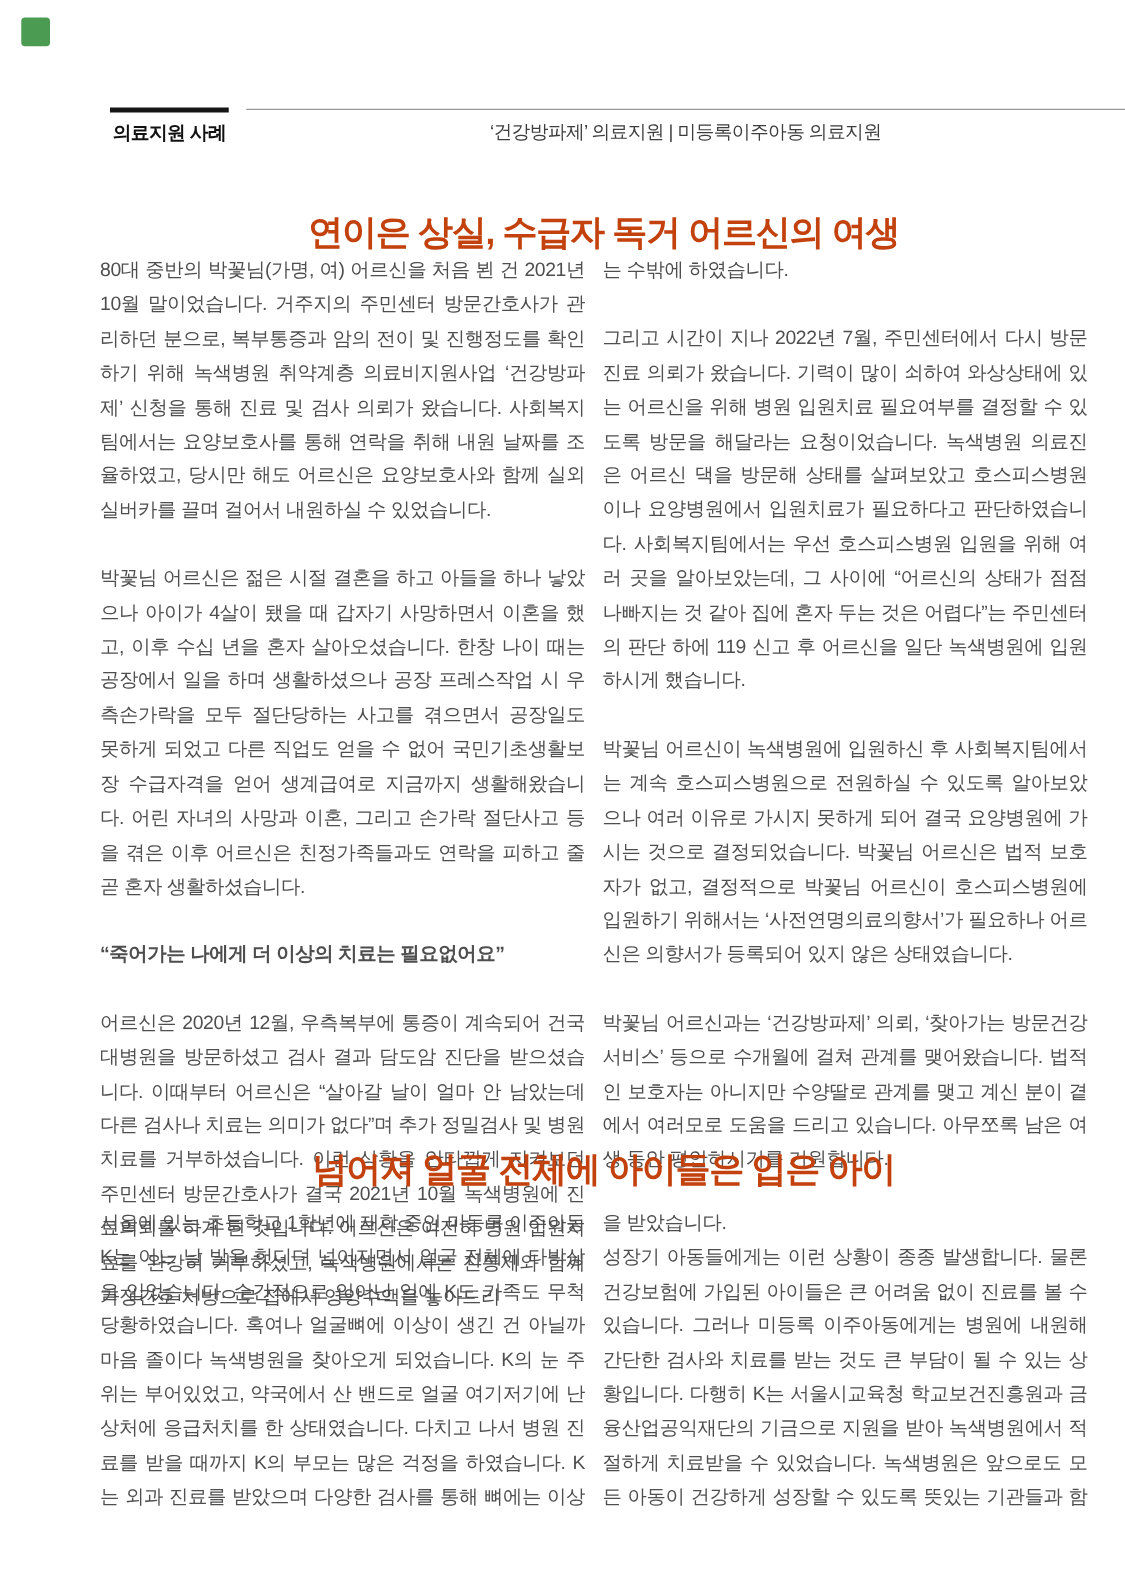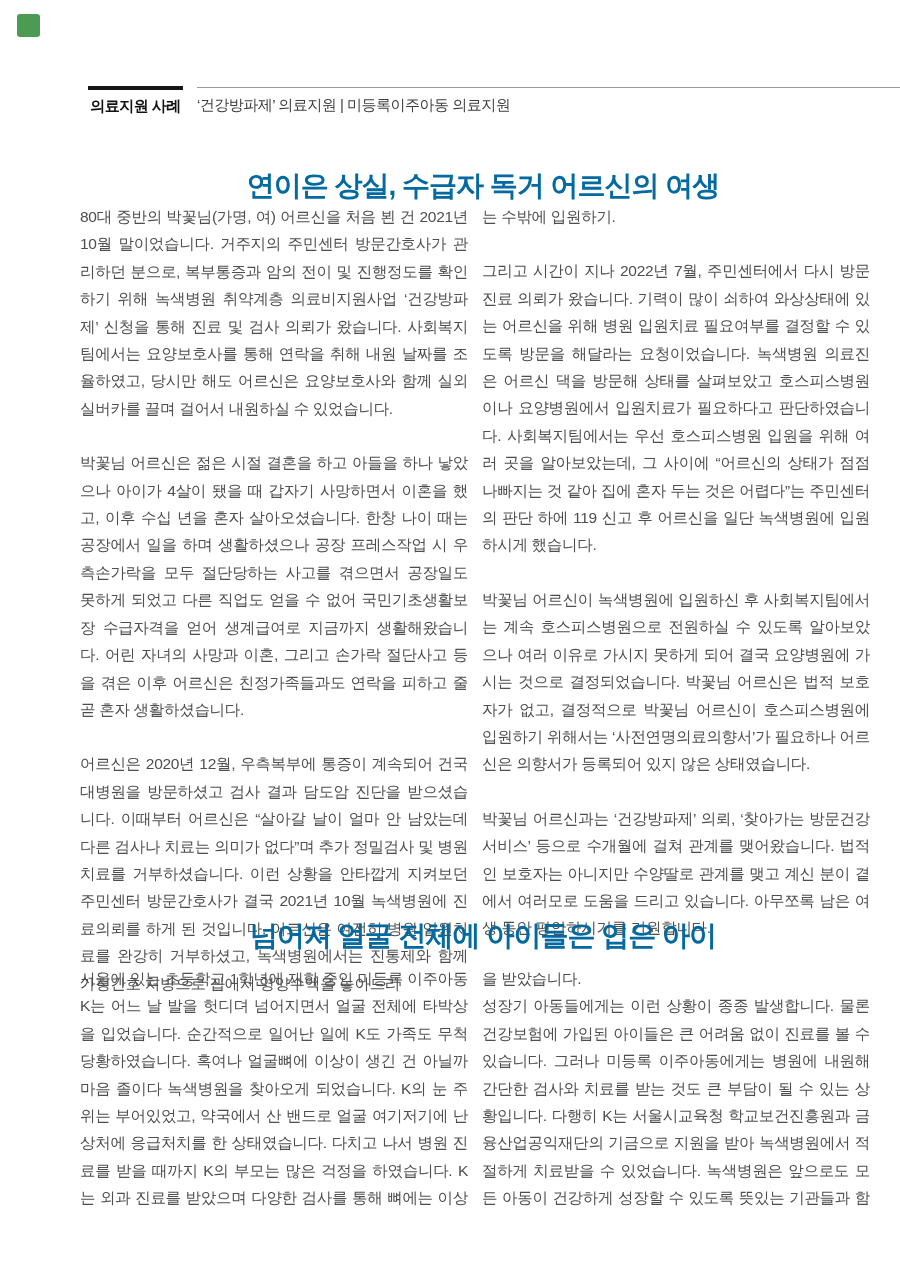--- a/index.html
+++ b/index.html
@@ -29,29 +29,30 @@
     padding-top: 7px;
   }
   .header .section-label {
     font-size: 15px; font-weight: bold; color: #111111;
     letter-spacing: -0.5px; text-align: center; white-space: nowrap;
   }
   .header .tagline-block {
     position: absolute; left: 109px; top: 1px; right: 0;
     border-top: 1px solid #9a9a9a;
     padding-top: 8px;
+    text-align: center;
   }
   .header .tagline {
     font-size: 15px; color: #3d3d3d; letter-spacing: -0.5px; white-space: nowrap;
   }
   .article-title {
     position: absolute; left: 88px; width: 790px;
     text-align: center;
     font-size: 28px; font-weight: 600;
-    color: #0369a1;
+    color: #c2410c;
     letter-spacing: -1px;
     white-space: nowrap;
   }
   #title-1 { top: 148px; }
   #title-2 { top: 898px; }
   .cols {
     position: absolute; left: 80px; width: 790px;
     display: flex; gap: 14px;
   }
   #article-1-cols { top: 203px; }
@@ -94,24 +95,25 @@
       <div class="tagline">‘건강방파제’ 의료지원 | 미등록이주아동 의료지원</div>
     </div>
   </div>
 
   <h1 class="article-title" id="title-1">연이은 상실, 수급자 독거 어르신의 여생</h1>
 
   <div class="cols" id="article-1-cols">
     <div class="col">
       <p>80대 중반의 박꽃님(가명, 여) 어르신을 처음 뵌 건 2021년 10월 말이었습니다. 거주지의 주민센터 방문간호사가 관리하던 분으로, 복부통증과 암의 전이 및 진행정도를 확인하기 위해 녹색병원 취약계층 의료비지원사업 ‘건강방파제’ 신청을 통해 진료 및 검사 의뢰가 왔습니다. 사회복지팀에서는 요양보호사를 통해 연락을 취해 내원 날짜를 조율하였고, 당시만 해도 어르신은 요양보호사와 함께 실외 실버카를 끌며 걸어서 내원하실 수 있었습니다.</p>
       <p>박꽃님 어르신은 젊은 시절 결혼을 하고 아들을 하나 낳았으나 아이가 4살이 됐을 때 갑자기 사망하면서 이혼을 했고, 이후 수십 년을 혼자 살아오셨습니다. 한창 나이 때는 공장에서 일을 하며 생활하셨으나 공장 프레스작업 시 우측손가락을 모두 절단당하는 사고를 겪으면서 공장일도 못하게 되었고 다른 직업도 얻을 수 없어 국민기초생활보장 수급자격을 얻어 생계급여로 지금까지 생활해왔습니다. 어린 자녀의 사망과 이혼, 그리고 손가락 절단사고 등을 겪은 이후 어르신은 친정가족들과도 연락을 피하고 줄곧 혼자 생활하셨습니다.</p>
+      <p class="subhead">“죽어가는 나에게 더 이상의 치료는 필요없어요”</p>
       <p>어르신은 2020년 12월, 우측복부에 통증이 계속되어 건국대병원을 방문하셨고 검사 결과 담도암 진단을 받으셨습니다. 이때부터 어르신은 “살아갈 날이 얼마 안 남았는데 다른 검사나 치료는 의미가 없다”며 추가 정밀검사 및 병원 치료를 거부하셨습니다. 이런 상황을 안타깝게 지켜보던 주민센터 방문간호사가 결국 2021년 10월 녹색병원에 진료의뢰를 하게 된 것입니다. 어르신은 여전히 병원 입원치료를 완강히 거부하셨고, 녹색병원에서는 진통제와 함께 가정간호 처방으로 집에서 영양수액을 놓아드리</p>
     </div>
     <div class="col">
-      <p>는 수밖에 입원하기.</p>
+      <p>는 수밖에 하였습니다.</p>
       <p>그리고 시간이 지나 2022년 7월, 주민센터에서 다시 방문진료 의뢰가 왔습니다. 기력이 많이 쇠하여 와상상태에 있는 어르신을 위해 병원 입원치료 필요여부를 결정할 수 있도록 방문을 해달라는 요청이었습니다. 녹색병원 의료진은 어르신 댁을 방문해 상태를 살펴보았고 호스피스병원이나 요양병원에서 입원치료가 필요하다고 판단하였습니다. 사회복지팀에서는 우선 호스피스병원 입원을 위해 여러 곳을 알아보았는데, 그 사이에 “어르신의 상태가 점점 나빠지는 것 같아 집에 혼자 두는 것은 어렵다”는 주민센터의 판단 하에 119 신고 후 어르신을 일단 녹색병원에 입원하시게 했습니다.</p>
       <p>박꽃님 어르신이 녹색병원에 입원하신 후 사회복지팀에서는 계속 호스피스병원으로 전원하실 수 있도록 알아보았으나 여러 이유로 가시지 못하게 되어 결국 요양병원에 가시는 것으로 결정되었습니다. 박꽃님 어르신은 법적 보호자가 없고, 결정적으로 박꽃님 어르신이 호스피스병원에 입원하기 위해서는 ‘사전연명의료의향서’가 필요하나 어르신은 의향서가 등록되어 있지 않은 상태였습니다.</p>
       <p>박꽃님 어르신과는 ‘건강방파제’ 의뢰, ‘찾아가는 방문건강서비스’ 등으로 수개월에 걸쳐 관계를 맺어왔습니다. 법적인 보호자는 아니지만 수양딸로 관계를 맺고 계신 분이 곁에서 여러모로 도움을 드리고 있습니다. 아무쪼록 남은 여생 동안 평안하시기를 기원합니다.</p>
     </div>
   </div>
 
   <h1 class="article-title" id="title-2">넘어져 얼굴 전체에 아이들은 입은 아이</h1>
 
   <div class="cols" id="article-2-cols">
     <div class="col">

